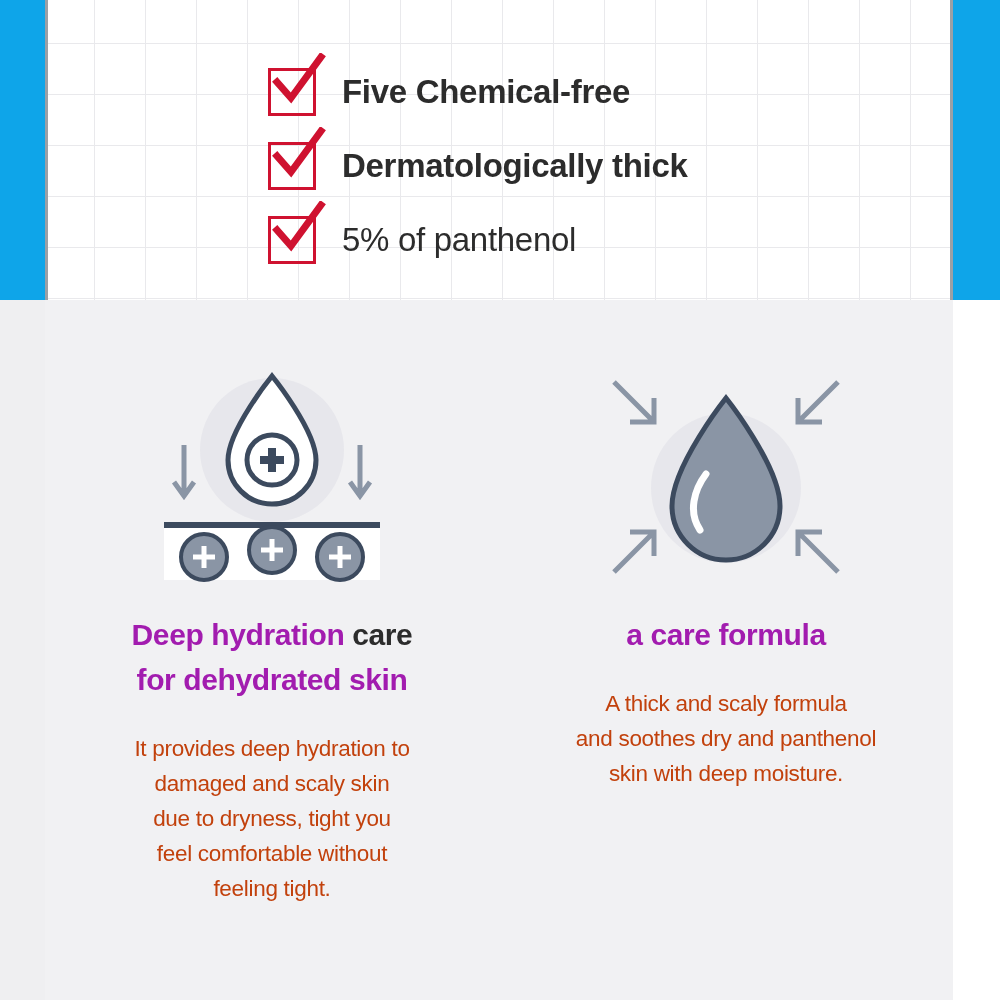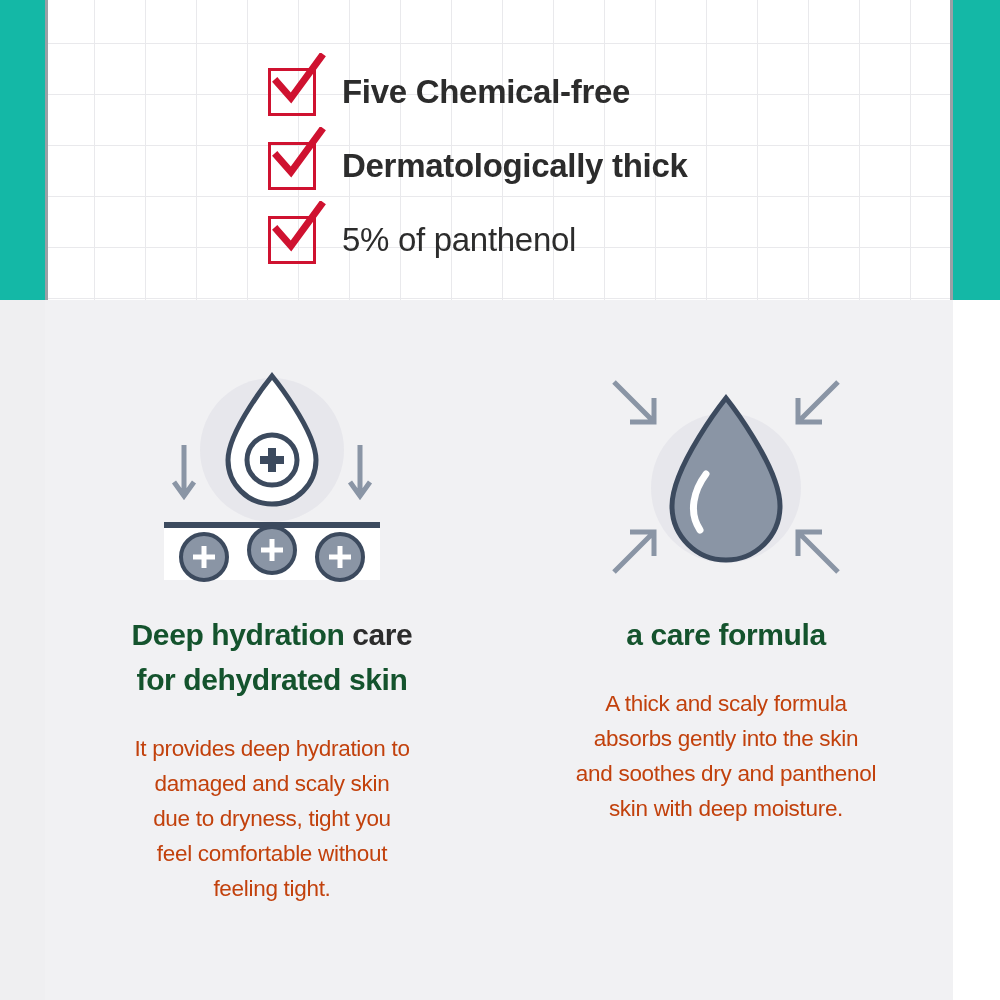--- a/index.html
+++ b/index.html
@@ -19,21 +19,21 @@
     height: 1000px;
     background: #ffffff;
   }
 
   
   .top-section {
     position: absolute;
     left: 0; top: 0;
     width: 1000px;
     height: 300px;
-    background: #14b8a6;
+    background: #0ea5e9;
     overflow: hidden;
   }
   .grid-area {
     position: absolute;
     left: 45px; top: 0;
     width: 908px;
     height: 300px;
     background-color: #ffffff;
     background-image:
       linear-gradient(to right, #e9e9ec 1px, transparent 1px),
@@ -139,21 +139,21 @@
   .card-title {
     margin-top: 22px;
     text-align: center;
     font-size: 30px;
     font-weight: bold;
     color: #2c2c2c;
     line-height: 1.5;
     letter-spacing: -0.4px;
   }
   .accent {
-    color: #14532d;
+    color: #a21caf;
   }
   .card-body {
     margin-top: 30px;
     text-align: center;
     font-size: 22.5px;
     color: #c2410c;
     line-height: 1.55;
     letter-spacing: -0.3px;
     max-width: 400px;
   }
@@ -258,20 +258,19 @@
           <path d="M242 22 L202 62 M202 38 L202 62 L226 62" fill="none" stroke="#8a95a5" stroke-width="5"></path>
           <path d="M18 212 L58 172 M34 172 L58 172 L58 196" fill="none" stroke="#8a95a5" stroke-width="5"></path>
           <path d="M242 212 L202 172 M226 172 L202 172 L202 196" fill="none" stroke="#8a95a5" stroke-width="5"></path>
         </svg>
       </div>
       <div class="card-title">
         <div class="accent">a care formula</div>
       </div>
       <div class="card-body">
         <div>A thick and scaly formula</div>
-        <div>absorbs gently into the skin</div>
         <div>and soothes dry and panthenol</div>
         <div>skin with deep moisture.</div>
       </div>
     </div>
 
   </div>
 </div>
 
 </body></html>

